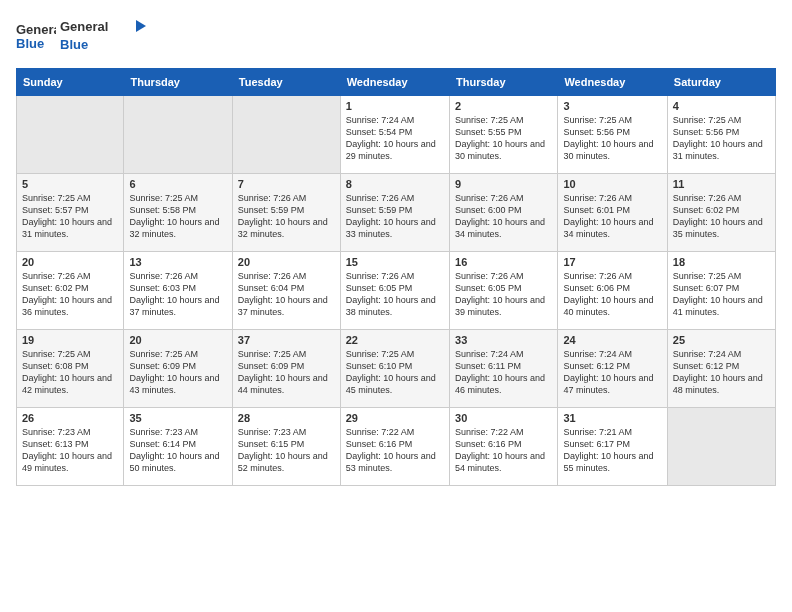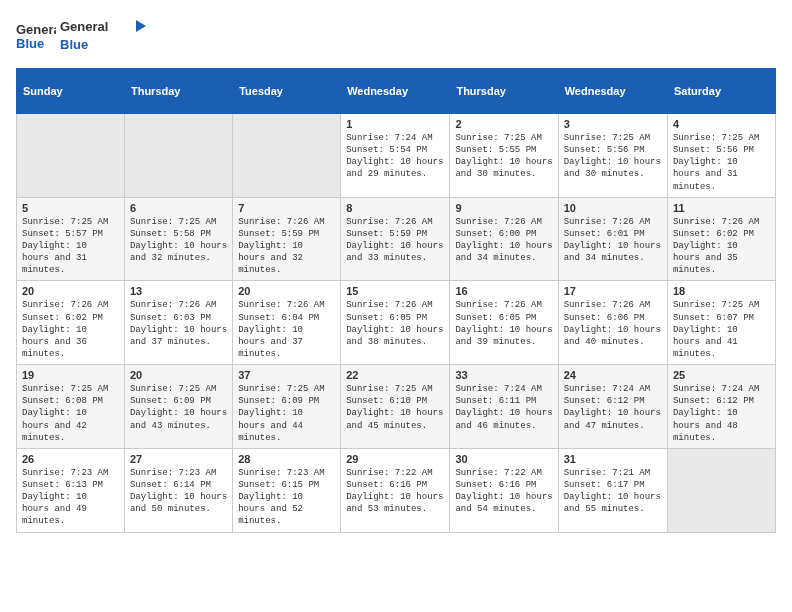--- a/index.html
+++ b/index.html
@@ -40,21 +40,21 @@
     }
     .calendar-table {
       width: 100%;
       border-collapse: collapse;
       font-size: 10px;
     }
     .calendar-table th {
       background: #1a5fb4;
       color: #fff;
       text-align: left;
-      padding: 16px 6px;
+      padding: 7px 6px;
       font-size: 11px;
       font-weight: bold;
       border: 1px solid #1a5fb4;
     }
     .calendar-table td {
       border: 1px solid #ccc;
       vertical-align: top;
       padding: 4px 5px;
       width: 113px;
       min-height: 72px;
@@ -67,21 +67,20 @@
     .day-number {
       font-size: 11px;
       font-weight: bold;
       color: #333;
       margin-bottom: 2px;
     }
     .day-info {
       font-size: 9px;
       color: #333;
       line-height: 1.35;
-      font-family: Liberation Mono, monospace;
     }
     .empty-cell {
       background: #e8e8e8 !important;
     }
     .week-row td {
       height: 78px;
     }
   </style>
 </head>
 <body>
@@ -231,21 +230,21 @@
             <div class="day-number">25</div>
             <div class="day-info">Sunrise: 7:24 AM<br>Sunset: 6:12 PM<br>Daylight: 10 hours and 48 minutes.</div>
           </td>
         </tr>
         <tr class="week-row">
           <td>
             <div class="day-number">26</div>
             <div class="day-info">Sunrise: 7:23 AM<br>Sunset: 6:13 PM<br>Daylight: 10 hours and 49 minutes.</div>
           </td>
           <td>
-            <div class="day-number">27</div>
+            <div class="day-number">35</div>
             <div class="day-info">Sunrise: 7:23 AM<br>Sunset: 6:14 PM<br>Daylight: 10 hours and 50 minutes.</div>
           </td>
           <td>
             <div class="day-number">28</div>
             <div class="day-info">Sunrise: 7:23 AM<br>Sunset: 6:15 PM<br>Daylight: 10 hours and 52 minutes.</div>
           </td>
           <td>
             <div class="day-number">29</div>
             <div class="day-info">Sunrise: 7:22 AM<br>Sunset: 6:16 PM<br>Daylight: 10 hours and 53 minutes.</div>
           </td>

